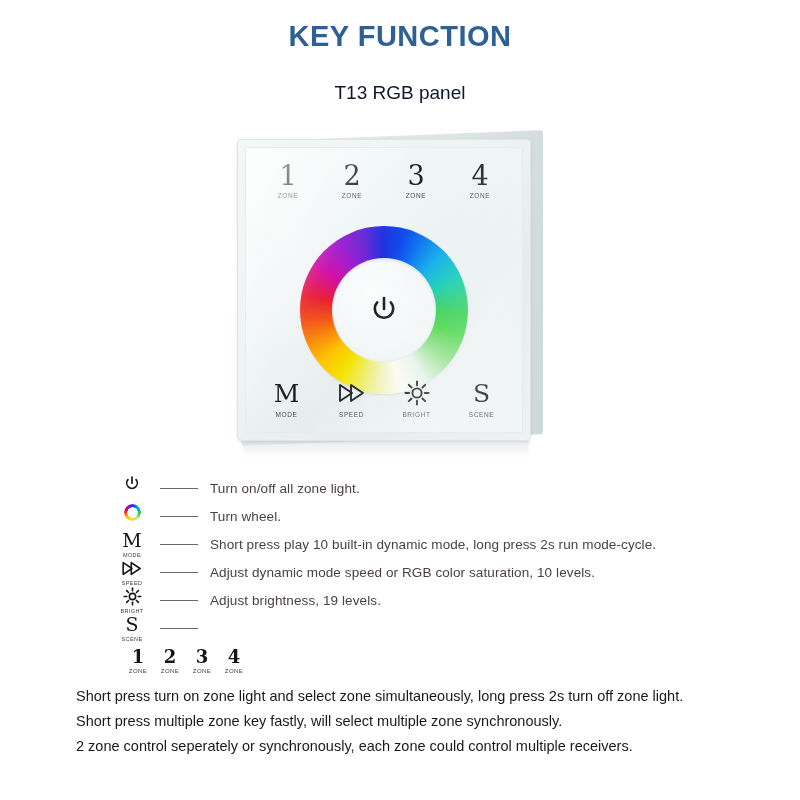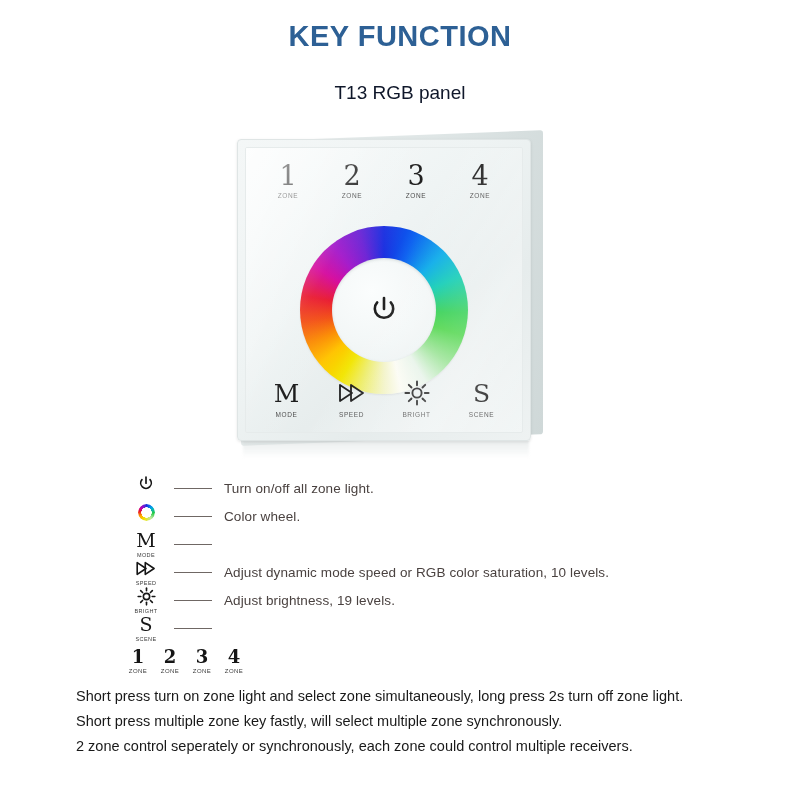--- a/index.html
+++ b/index.html
@@ -128,21 +128,21 @@
   .fn-glyph{
     font-size:25px;line-height:25px;color:#151515;font-weight:400;
     font-family:"DejaVu Serif", serif;height:28px;display:flex;align-items:center;
   }
   .fn-lab{
     font-size:6.5px;letter-spacing:.6px;color:#4a4a4a;margin-top:4px;
     font-family:"Liberation Sans", sans-serif;
   }
 
   
-  .legend{position:absolute;left:126px;top:474px;width:600px;}
+  .legend{position:absolute;left:112px;top:474px;width:600px;}
   .legend-row{display:flex;align-items:center;height:28px;}
   .lg-icon{
     width:40px;min-width:40px;display:flex;flex-direction:column;
     align-items:center;justify-content:center;
   }
   .lg-glyph{
     font-size:19px;line-height:19px;color:#161616;
     font-family:"DejaVu Serif", serif;height:21px;
     display:flex;align-items:center;justify-content:center;
   }
@@ -277,29 +277,30 @@
       <div class="lg-icon">
         <div class="lg-glyph">
           <div style="width:17px;height:17px;border-radius:50%;
             background:conic-gradient(from 0deg,#1a2fe0 0deg,#00a8e8 46deg,#22cc44 95deg,#bde8a0 140deg,#f2e500 200deg,#ffa800 240deg,#e8132a 280deg,#c000b0 310deg,#6a1fd4 340deg,#1a2fe0 360deg);
             -webkit-mask:radial-gradient(circle, transparent 42%, #000 44%);
             mask:radial-gradient(circle, transparent 42%, #000 44%);"></div>
         </div>
         <div class="lg-sub"></div>
       </div>
       <div class="lg-dash"></div>
-      <div class="lg-text">Color wheel.</div>
+      <div class="lg-text">Turn wheel.</div>
     </div>
 
     <div class="legend-row">
       <div class="lg-icon">
         <div class="lg-glyph">M</div>
         <div class="lg-sub">MODE</div>
       </div>
       <div class="lg-dash"></div>
+      <div class="lg-text">Short press play 10 built-in dynamic mode, long press 2s run mode-cycle.</div>
     </div>
 
     <div class="legend-row">
       <div class="lg-icon">
         <div class="lg-glyph">
           <svg width="22" height="15" viewBox="0 0 30 20">
             <path d="M3 2 L15 10 L3 18 Z" fill="none" stroke="#161616" stroke-width="2.2" stroke-linejoin="round"></path>
             <path d="M14 2 L26 10 L14 18 Z" fill="none" stroke="#161616" stroke-width="2.2" stroke-linejoin="round"></path>
           </svg>
         </div>

